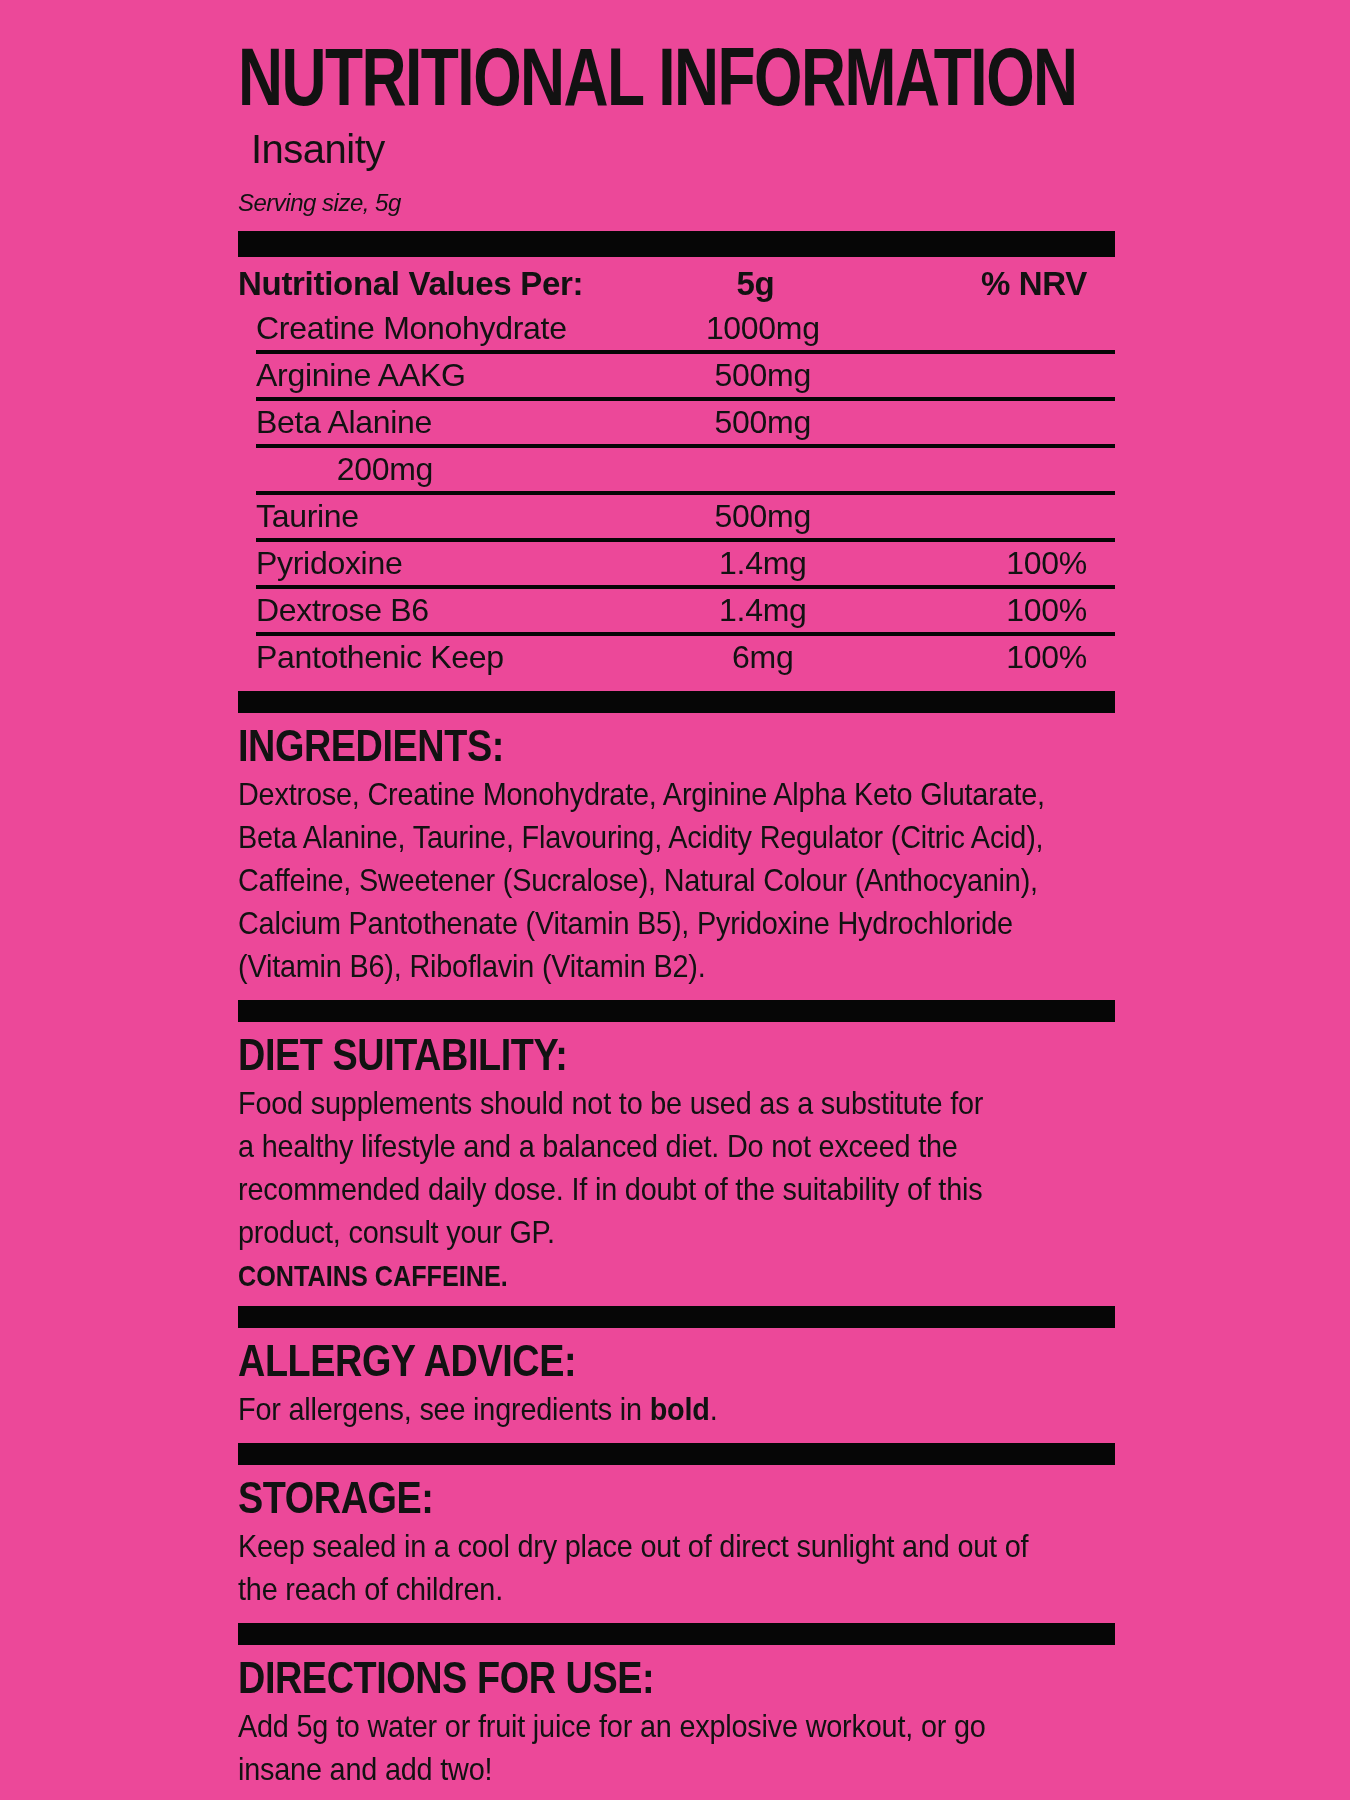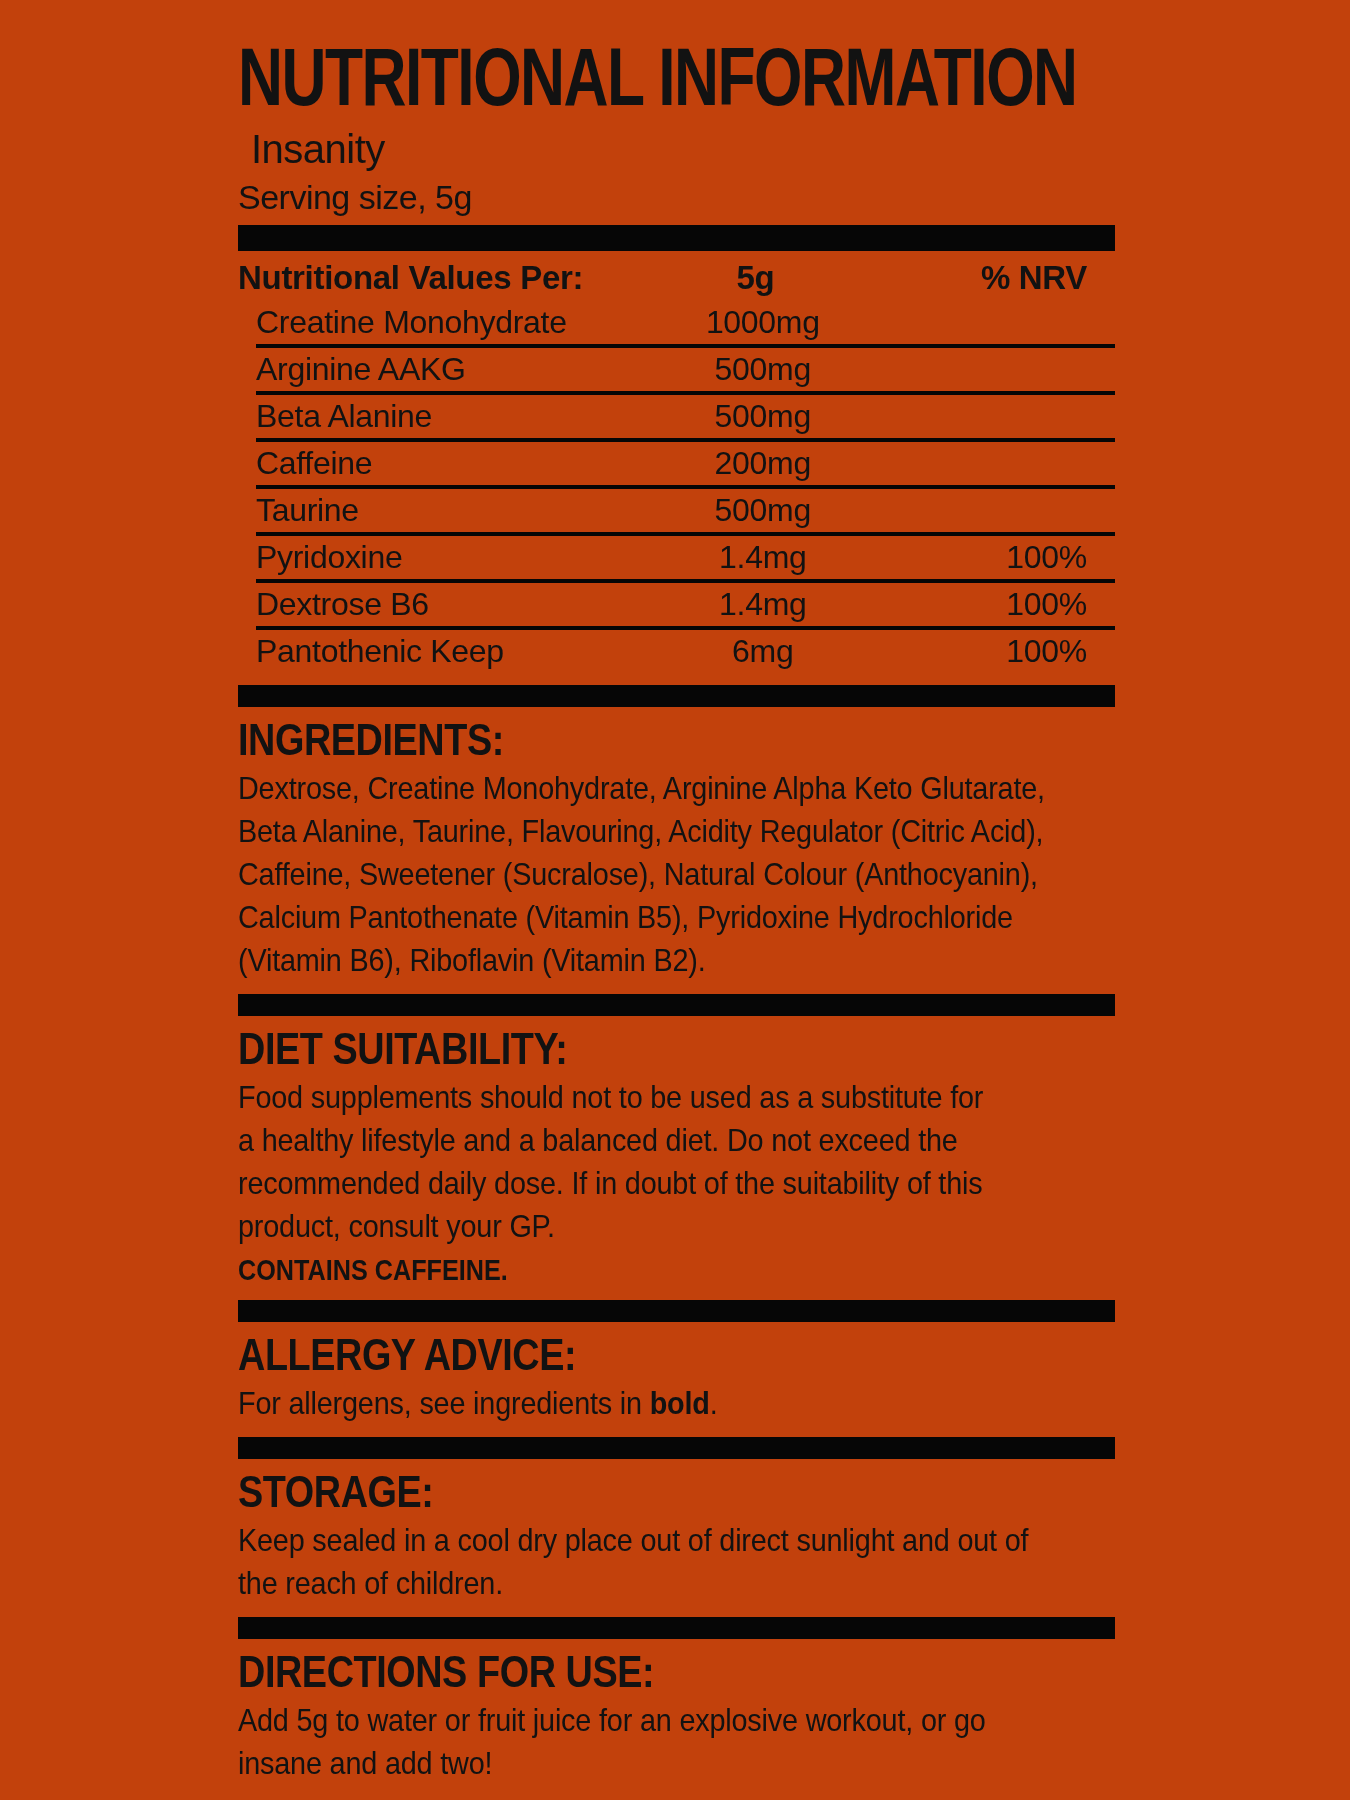--- a/index.html
+++ b/index.html
@@ -5,21 +5,21 @@
   html, body { margin: 0; padding: 0; }
   body {
     width: 1350px; height: 1800px;
     background: #ffffff;
     font-family: "Liberation Sans", sans-serif;
     overflow: hidden;
   }
   .page {
     position: relative;
     width: 1350px; height: 1800px;
-    background: #c2410c;
+    background: #ec4899;
     color: #121212;
     overflow: hidden;
   }
   .content {
     position: absolute;
     left: 238px; top: 38px;
     width: 877px;
   }
   .title {
     margin: 0;
@@ -32,23 +32,24 @@
     white-space: nowrap;
   }
   .product {
     font-size: 40px;
     line-height: 46px;
     margin-top: 10px;
     letter-spacing: -0.5px;
     margin-left: 13px;
   }
   .serving {
-    font-size: 34px;
+    font-size: 24px;
     line-height: 40px;
-    margin-top: 5px;
+    font-style: italic;
+    margin-top: 11px;
     letter-spacing: -0.5px;
   }
   .bar {
     height: 22px;
     background: #060606;
     margin-top: 12px;
   }
   .bar-thick {
     height: 26px;
     margin-top: 8px;
@@ -137,21 +138,20 @@
     <div class="c-nrv"></div>
   </div>
 
   <div class="t-row">
     <div class="c-name">Beta Alanine</div>
     <div class="c-amt">500mg</div>
     <div class="c-nrv"></div>
   </div>
 
   <div class="t-row">
-    <div class="c-name">Caffeine</div>
     <div class="c-amt">200mg</div>
     <div class="c-nrv"></div>
   </div>
 
   <div class="t-row">
     <div class="c-name">Taurine</div>
     <div class="c-amt">500mg</div>
     <div class="c-nrv"></div>
   </div>
 

